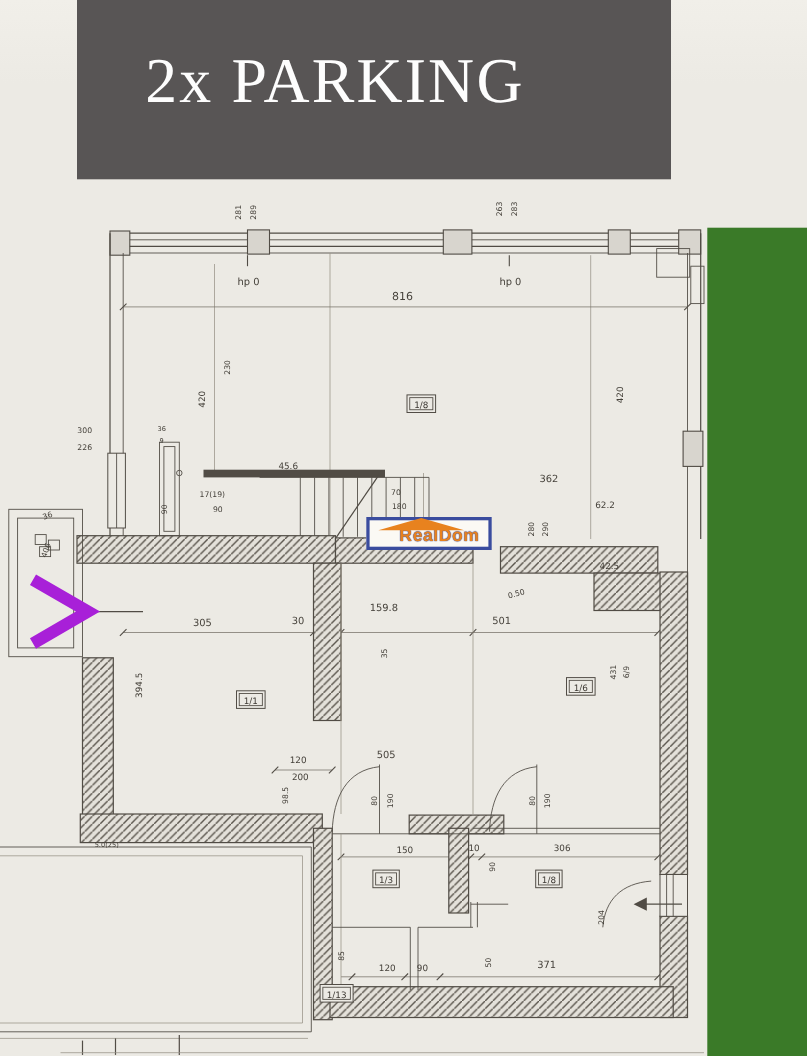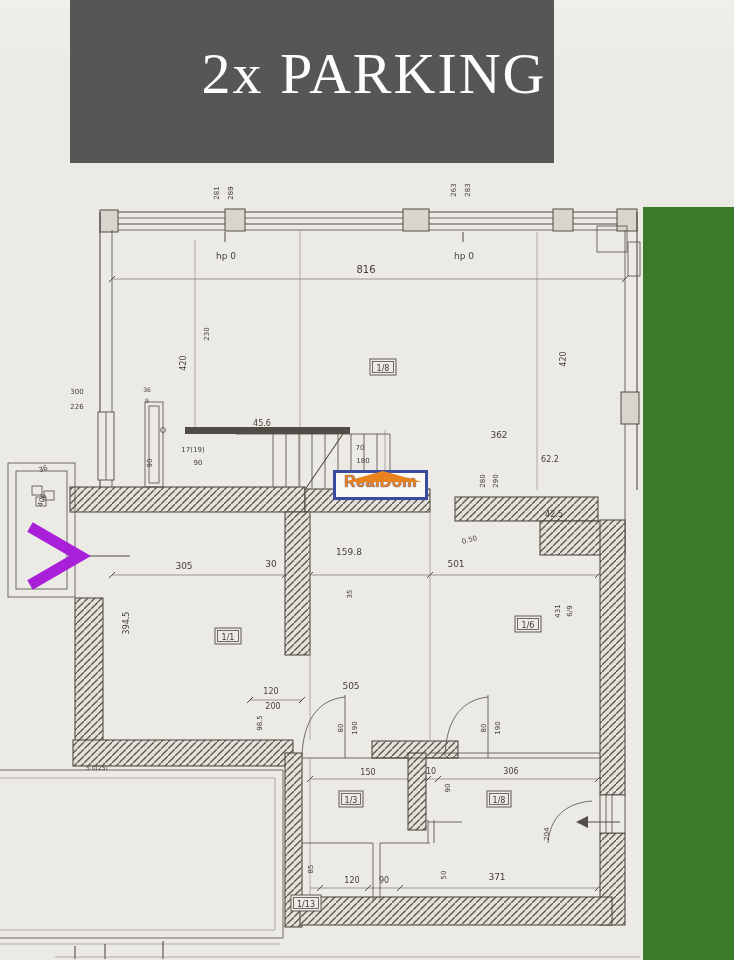--- a/index.html
+++ b/index.html
@@ -4,43 +4,43 @@
 <style>
   :root{
     --banner_bg:#585555; --banner_fg:#fdfdfd; --paper:#eceae4; --paper_hi:#f1efe9;
     --ink:#514c45; --faint:#9a9489; --wallfill:#e3e0d8;
     --green:#3a7a28; --purple:#a820d8; --logo_orange:#e8821e; --logo_navy:#3a4c9e;
   }
   html,body{margin:0;padding:0;}
   body{width:734px;height:960px;position:relative;overflow:hidden;
        background:linear-gradient(180deg,var(--paper_hi) 0%,var(--paper) 8%,var(--paper) 100%);
        font-family:"DejaVu Sans",sans-serif;}
-  .banner{position:absolute;left:70px;top:0;width:484px;height:163px;background:var(--banner_bg);
-          z-index:30;display:flex;align-items:center;justify-content:center;}
+  .banner{position:absolute;left:70px;top:0;width:540px;height:163px;background:var(--banner_bg);
+          z-index:30;display:flex;align-items:center;}
   .banner-text{color:var(--banner_fg);font-family:"Liberation Serif","DejaVu Serif",serif;
                font-size:58px;letter-spacing:2px;transform:translate(62px,-8px);white-space:nowrap;}
   .green-panel{position:absolute;left:643px;top:207px;width:91px;height:753px;
                background:var(--green);z-index:25;}
   .plan-svg{position:absolute;left:0;top:0;z-index:5;}
   .wall{stroke:var(--ink);stroke-width:1.1;fill:none;}
   .wall2{stroke:var(--ink);stroke-width:0.8;fill:none;}
   .faintln{stroke:var(--faint);stroke-width:0.7;fill:none;}
   .dimln{stroke:#79746b;stroke-width:0.7;fill:none;}
   .tick{stroke:var(--ink);stroke-width:1;fill:none;}
   .hatched{fill:url(#hatch);stroke:var(--ink);stroke-width:1.1;}
   .block{fill:#d8d5ce;stroke:var(--ink);stroke-width:1;}
   .whitebox{fill:var(--paper);stroke:var(--ink);stroke-width:0.9;}
   .solidbar{fill:var(--ink);stroke:none;}
   .hatchline{stroke:#5a554d;stroke-width:1.3;}
   text.dim{fill:#45413a;font-family:"DejaVu Sans",sans-serif;}
   text.tag{fill:#3d3933;font-family:"DejaVu Sans",sans-serif;font-size:8px;}
   .purple-arrow{stroke:var(--purple);stroke-width:11;fill:none;stroke-linecap:butt;stroke-linejoin:miter;}
   .logo{position:absolute;left:333px;top:462px;width:95px;height:38px;z-index:20;}
   .logo-box{position:absolute;left:0;top:8px;width:89px;height:24px;background:#fbf9f4;
-            border:3px solid var(--logo_navy);display:flex;align-items:flex-start;justify-content:center;}
+            border:3px solid var(--logo_navy);display:flex;align-items:flex-end;justify-content:center;padding-left:19px;}
   .logo-roof{position:absolute;left:8px;top:-2px;width:0;height:0;
              border-left:39px solid transparent;border-right:39px solid transparent;
              border-bottom:11px solid var(--logo_orange);}
   .logo-text{color:var(--logo_orange);font-weight:bold;font-size:16px;letter-spacing:0.5px;
              font-family:"Liberation Sans",sans-serif;
              text-shadow:0 0 1px var(--logo_navy),0 0 1px var(--logo_navy);}
 </style>
 </head>
 <body>
 

